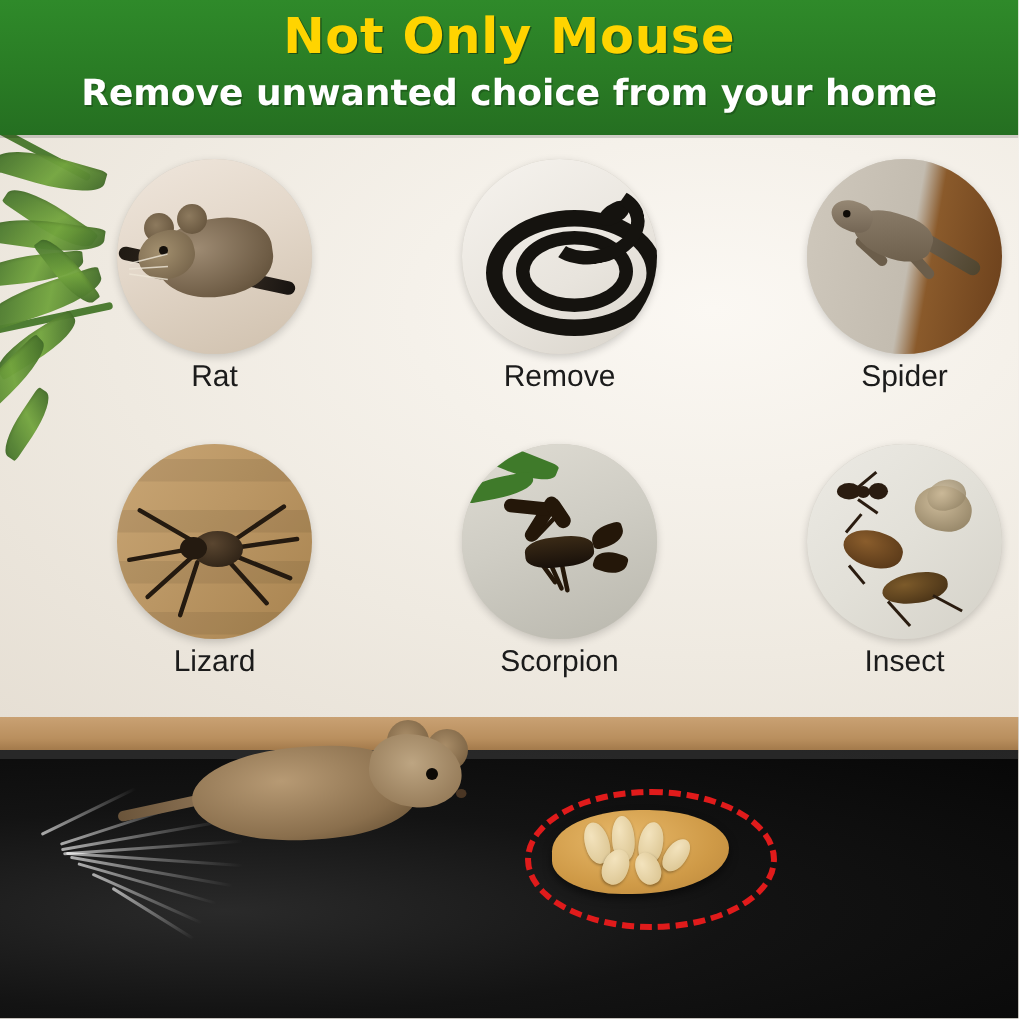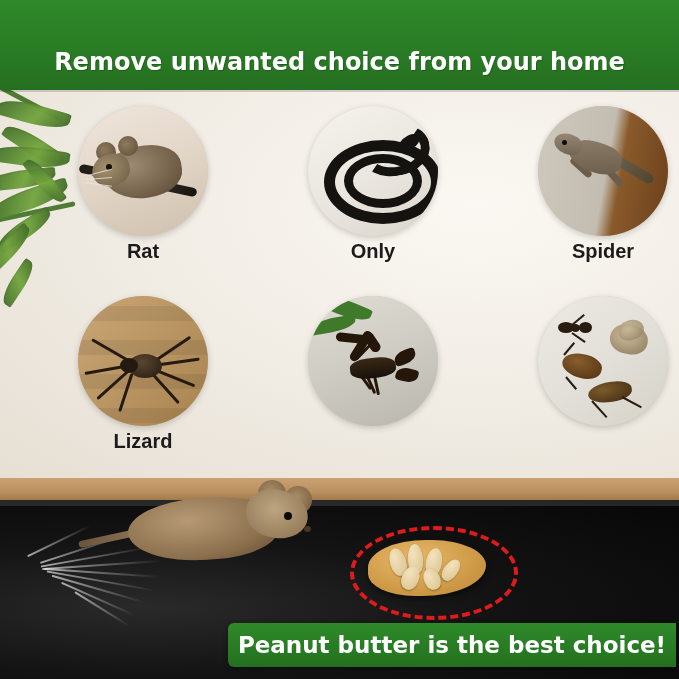--- a/index.html
+++ b/index.html
@@ -61,21 +61,21 @@
     box-shadow:0 1px 2px rgba(0,0,0,.12) inset;
   }
   .stem{
     position:absolute;background:#4e7c33;border-radius:3px;
   }
 
   .grid{
     position:absolute;left:78px;top:16px;width:590px;height:370px;
   }
   .cell{
-    position:absolute;width:130px;height:165px;font-weight:bold;
+    position:absolute;width:130px;height:165px;
   }
   .circle{
     position:relative;width:130px;height:130px;border-radius:50%;
     overflow:hidden;
     box-shadow:0 2px 6px rgba(0,0,0,.18);
     background:#cfcabf;
   }
   .cap{
     position:absolute;left:-12px;right:-12px;top:134px;
     text-align:center;
@@ -212,20 +212,21 @@
     font-family:"DejaVu Sans", sans-serif;
     white-space:nowrap;
   }
 </style>
 </head>
 <body>
 
 <div id="page">
 
   <div class="banner">
+    <div class="banner-title">Not Only Mouse</div>
     <div class="banner-sub">Remove unwanted choice from your home</div>
   </div>
 
   <div class="mid">
 
     <div>
       <div class="stem" style="left:-6px;top:10px;width:70px;height:5px;transform:rotate(28deg);"></div>
       <div class="stem" style="left:-10px;top:120px;width:86px;height:5px;transform:rotate(-12deg);"></div>
       <div class="leaf" style="left:-2px;top:4px;width:74px;height:20px;transform:rotate(16deg);"></div>
       <div class="leaf" style="left:6px;top:28px;width:66px;height:18px;transform:rotate(34deg);"></div>
@@ -257,21 +258,21 @@
       </div>
 
       <div class="cell" style="left:230px;top:0px;">
         <div class="circle">
           <div class="art-snake"></div>
           <div class="snake-coil" style="left:16px;top:34px;width:96px;height:62px;border-width:11px;"></div>
           <div class="snake-coil" style="left:36px;top:48px;width:60px;height:36px;border-width:9px;"></div>
           <div class="snake-head" style="left:90px;top:30px;transform:rotate(-28deg);"></div>
           <div class="snake-coil" style="left:52px;top:18px;width:52px;height:34px;border-width:9px;border-color:transparent #15130f #15130f transparent;transform:rotate(-10deg);"></div>
         </div>
-        <div class="cap">Only</div>
+        <div class="cap">Remove</div>
       </div>
 
       <div class="cell" style="left:460px;top:0px;">
         <div class="circle">
           <div class="art-liz"></div>
           <div class="liz-tail"></div>
           <div class="liz-leg" style="left:30px;top:58px;width:26px;height:7px;transform:rotate(42deg);"></div>
           <div class="liz-leg" style="left:58px;top:50px;width:24px;height:7px;transform:rotate(-38deg);"></div>
           <div class="liz-leg" style="left:62px;top:66px;width:26px;height:7px;transform:rotate(48deg);"></div>
           <div class="liz-leg" style="left:30px;top:40px;width:22px;height:7px;transform:rotate(-44deg);"></div>
@@ -312,20 +313,21 @@
           <div class="sc-tail" style="left:28px;top:36px;width:32px;height:9px;transform:rotate(6deg);"></div>
           <div class="sc-tail" style="left:58px;top:32px;width:22px;height:10px;transform:rotate(56deg);"></div>
           <div class="sc-leg" style="left:50px;top:74px;width:22px;transform:rotate(54deg);"></div>
           <div class="sc-leg" style="left:58px;top:76px;width:22px;transform:rotate(66deg);"></div>
           <div class="sc-leg" style="left:66px;top:76px;width:22px;transform:rotate(78deg);"></div>
           <div class="sc-leg" style="left:48px;top:62px;width:20px;transform:rotate(-46deg);"></div>
           <div class="sc-body"></div>
           <div class="sc-claw" style="left:86px;top:54px;transform:rotate(-18deg);"></div>
           <div class="sc-claw" style="left:88px;top:72px;transform:rotate(16deg);"></div>
         </div>
+        <div class="cap">Scorpion</div>
       </div>
 
       <div class="cell" style="left:460px;top:190px;">
         <div class="circle">
           <div class="art-ins"></div>
 
           <div class="ins-leg" style="left:34px;top:28px;width:16px;transform:rotate(-40deg);"></div>
           <div class="ins-leg" style="left:34px;top:32px;width:18px;transform:rotate(-5deg);"></div>
           <div class="ins-leg" style="left:34px;top:36px;width:16px;transform:rotate(35deg);"></div>
           <div class="ins-ant" style="left:20px;top:26px;width:16px;height:11px;"></div>
@@ -336,20 +338,21 @@
           <div class="ins-moth" style="left:80px;top:24px;width:26px;height:20px;transform:rotate(-16deg);opacity:.85;"></div>
 
           <div class="ins-roach" style="left:24px;top:58px;width:40px;height:24px;transform:rotate(16deg);"></div>
           <div class="ins-leg" style="left:26px;top:58px;width:16px;transform:rotate(-50deg);"></div>
           <div class="ins-leg" style="left:28px;top:80px;width:16px;transform:rotate(50deg);"></div>
 
           <div class="ins-roach" style="left:50px;top:86px;width:44px;height:20px;transform:rotate(-8deg);background:radial-gradient(ellipse at 35% 35%,#7c5a2a,#3e2a12);"></div>
           <div class="ins-leg" style="left:54px;top:104px;width:22px;transform:rotate(48deg);"></div>
           <div class="ins-leg" style="left:84px;top:100px;width:22px;transform:rotate(28deg);"></div>
         </div>
+        <div class="cap">Insect</div>
       </div>
 
     </div>
   </div>
 
   <div class="bottom">
     <div class="wood"></div>
     <div class="trap"></div>
     <div class="trap-edge"></div>
 
@@ -379,17 +382,14 @@
       <div class="peanut" style="left:22px;top:8px;width:16px;height:28px;transform:rotate(-16deg);"></div>
       <div class="peanut" style="left:40px;top:4px;width:15px;height:30px;transform:rotate(-4deg);"></div>
       <div class="peanut" style="left:58px;top:8px;width:16px;height:28px;transform:rotate(10deg);"></div>
       <div class="peanut" style="left:34px;top:26px;width:17px;height:24px;transform:rotate(22deg);"></div>
       <div class="peanut" style="left:56px;top:28px;width:16px;height:22px;transform:rotate(-24deg);"></div>
       <div class="peanut" style="left:76px;top:18px;width:14px;height:24px;transform:rotate(36deg);"></div>
     </div>
     <div class="dashring"></div>
   </div>
 
-  <div class="footlabel">
-    <span>Peanut butter is the best choice!</span>
-  </div>
 
 </div>
 
 </body></html>

